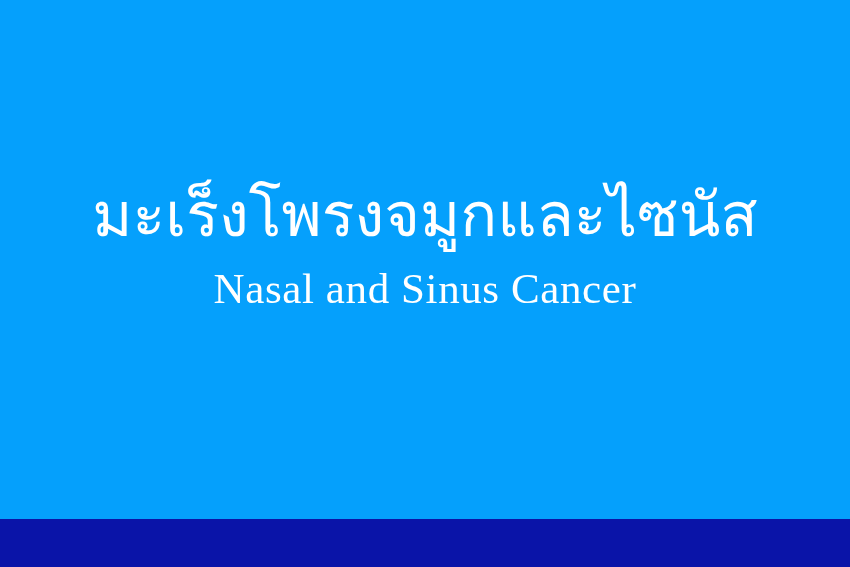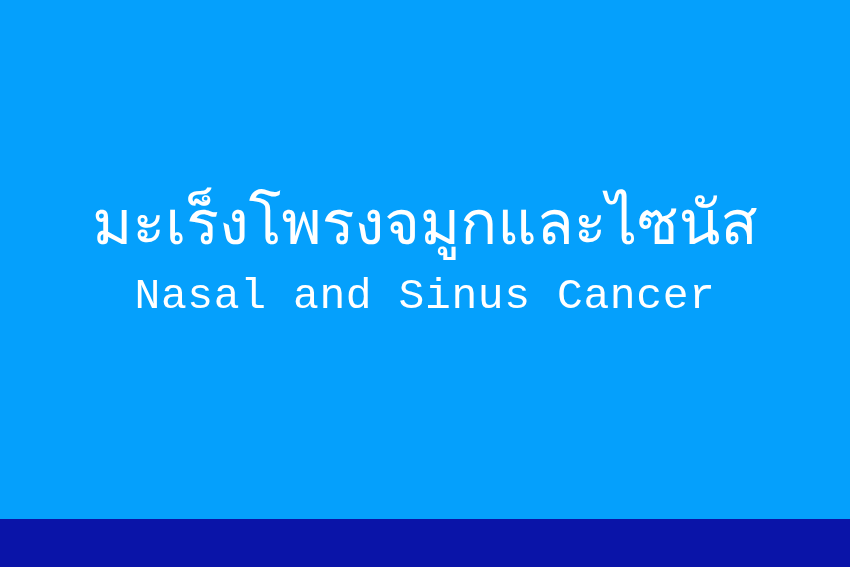--- a/index.html
+++ b/index.html
@@ -17,21 +17,21 @@
     position: relative;
     width: 850px;
     height: 567px;
     background: #05a0fc;
     box-sizing: border-box;
     overflow: hidden;
   }
   .banner-body {
     position: absolute;
     left: 0;
-    top: 8px;
+    top: 0;
     width: 850px;
     height: 519px;
     background: #05a0fc;
     display: flex;
     flex-direction: column;
     align-items: center;
     justify-content: center;
   }
   .title-stack {
     display: flex;
@@ -53,21 +53,21 @@
   }
   .title-english {
     color: #ffffff;
     font-size: 43px;
     line-height: 1.05;
     font-weight: 400;
     letter-spacing: 0.6px;
     text-align: center;
     white-space: nowrap;
     margin-top: 19px;
-    font-family: Liberation Mono, monospace;
+    font-family: Liberation Serif, serif;
   }
   .footer-bar {
     position: absolute;
     left: 0;
     top: 519px;
     width: 850px;
     height: 48px;
     background: #0a14a8;
   }
 </style>

